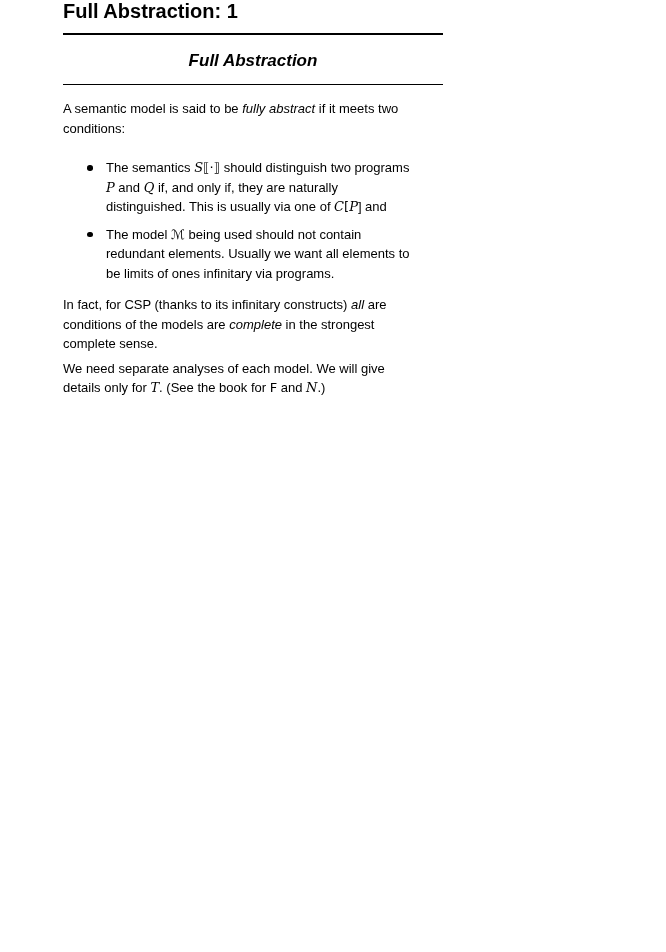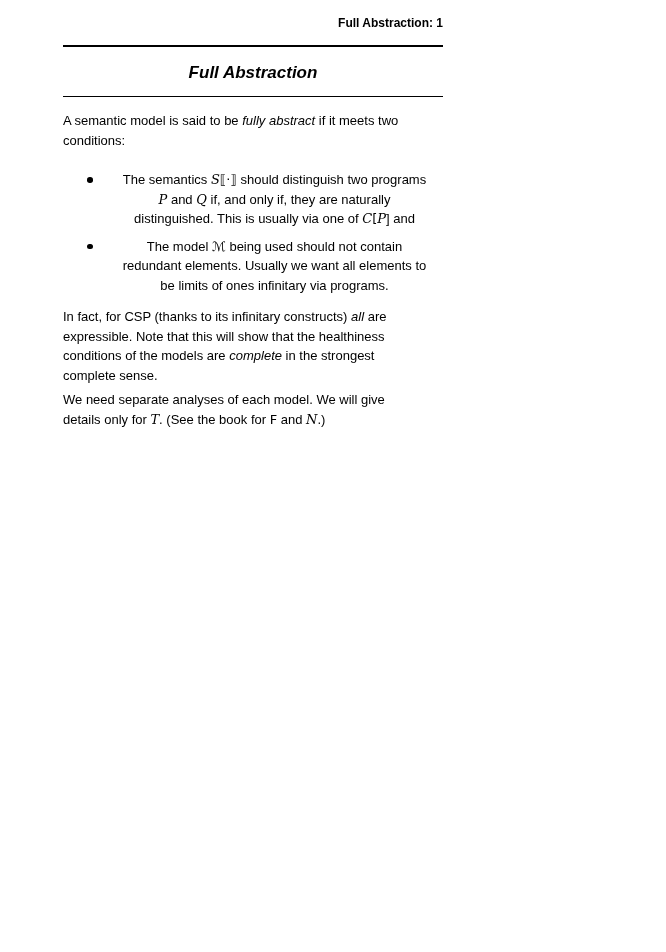--- a/index.html
+++ b/index.html
@@ -13,23 +13,22 @@
     font-family: "Liberation Sans", "DejaVu Sans", sans-serif;
     overflow: hidden;
   }
   .content {
     position: absolute;
     left: 63px;
     top: 0;
     width: 380px;
   }
   .header {
-    padding-top: 15px;
-    text-align: right;
-    font-size: 12px;
+    padding-top: 3px;
+    font-size: 20px;
     line-height: 16px;
     font-weight: 700;
   }
   .rule {
     margin-top: 14px;
     height: 1.5px;
     background: #000000;
   }
   .title {
     margin-top: 16px;
@@ -37,21 +36,21 @@
     font-size: 17px;
     line-height: 20px;
     font-weight: 700;
     font-style: italic;
   }
   .rule2 { margin-top: 13px; }
   .para { font-size: 13px; }
   .line { line-height: 19.5px; white-space: nowrap; }
   .p1 { margin-top: 14px; }
   .list { margin-top: 20px; list-style: none; }
-  .item { position: relative; padding-left: 43px; font-size: 13px; text-align: center; }
+  .item { position: relative; padding-left: 43px; font-size: 13px; }
   .item + .item { margin-top: 8px; }
   .bullet {
     position: absolute;
     left: 24px;
     top: 7px;
     width: 5.5px;
     height: 5.5px;
     border-radius: 50%;
     background: #000000;
   }
@@ -103,21 +102,20 @@
       <li class="item">
         <span class="bullet"></span>
         <div class="line"><span>The model </span><span class="scr">ℳ</span><span> being used should not contain</span></div>
         <div class="line"><span>redundant elements. Usually we want all elements to</span></div>
         <div class="line"><span>be limits of ones infinitary via programs.</span></div>
       </li>
     </ul>
 
     <div class="para p2">
       <div class="line"><span>In fact, for CSP (thanks to its infinitary constructs) </span><span class="em">all</span><span> are</span></div>
-      <div class="line"><span>expressible. Note that this will show that the healthiness</span></div>
       <div class="line"><span>conditions of the models are </span><span class="em">complete</span><span> in the strongest</span></div>
       <div class="line"><span>complete sense.</span></div>
     </div>
 
     <div class="para p3">
       <div class="line"><span>We need separate analyses of each model. We will give</span></div>
       <div class="line"><span>details only for </span><span class="cal">T</span><span>. (See the book for </span><span class="scr">F</span><span> and </span><span class="cal">N</span><span>.)</span></div>
     </div>
 
   </div>

